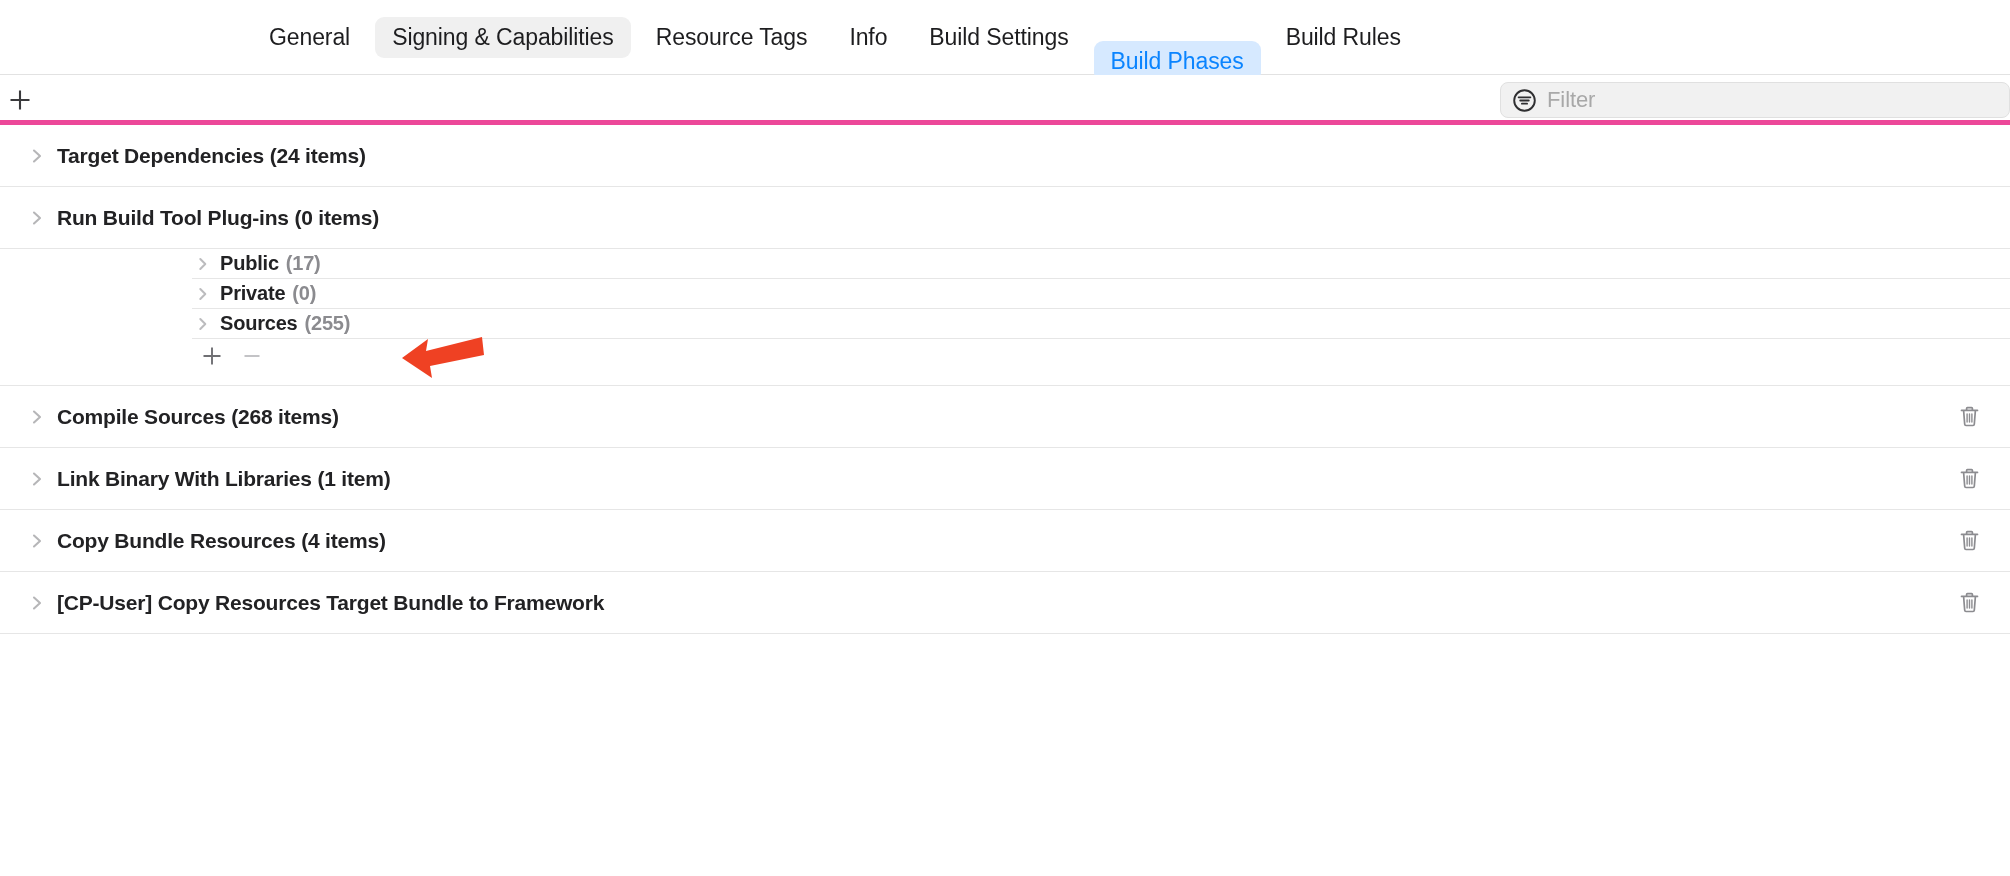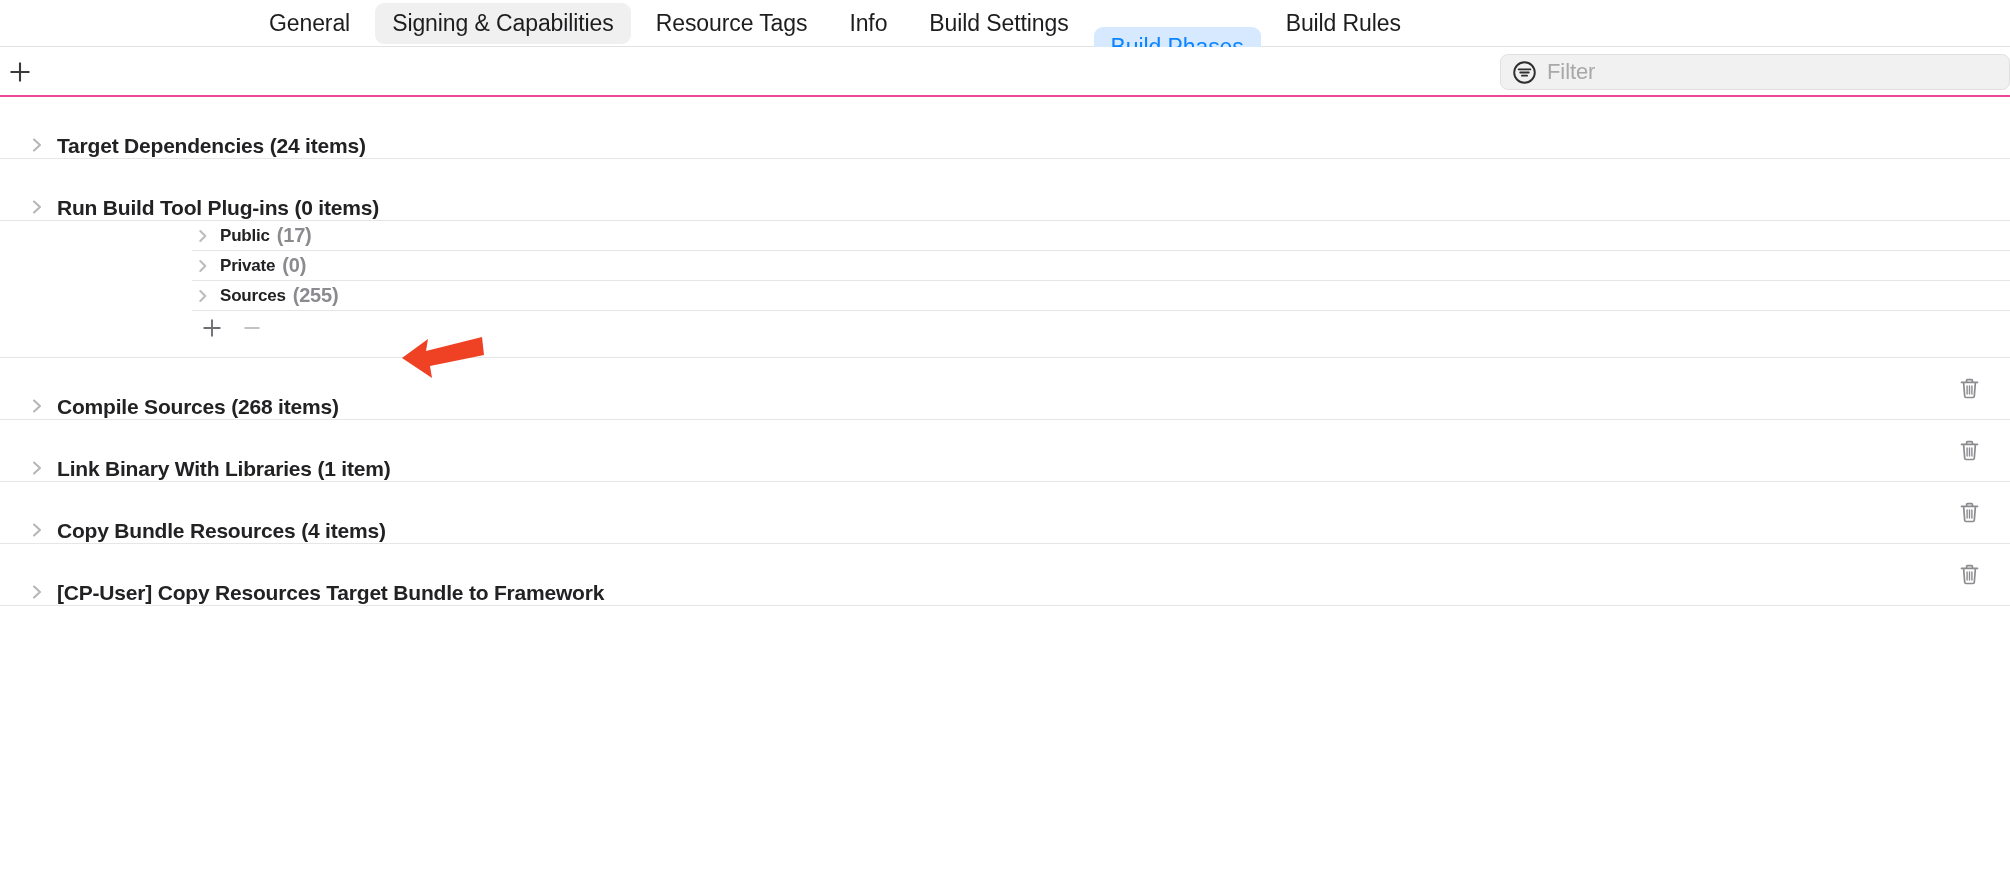--- a/index.html
+++ b/index.html
@@ -16,21 +16,21 @@
   #app {
     position: relative;
     width: 2010px;
     height: 876px;
     background: #ffffff;
   }
 
   
   .tabbar {
     position: relative;
-    height: 47px;
+    height: 75px;
     display: flex;
     align-items: center;
     justify-content: flex-start;
     padding-left: 252px;
     background: #ffffff;
     border-bottom: 1px solid #e2e2e2;
   }
 
   .tab {
     font-size: 23px;
@@ -52,21 +52,21 @@
   .tab.selected {
     background: #d6e9ff;
     color: #0a84ff;
     margin-top: 48px;
   }
 
   
   .toolbar {
     position: relative;
     height: 50px;
-    border-bottom: 2px solid #ec4899;
+    border-bottom: 5px solid #ec4899;
     background: #ffffff;
   }
 
   .add-phase-btn {
     position: absolute;
     left: 3px;
     top: 8px;
     width: 34px;
     height: 34px;
     display: flex;
@@ -106,21 +106,21 @@
   }
 
   .phase {
     position: relative;
     border-bottom: 1px solid #e6e6e6;
   }
 
   .phase-header {
     position: relative;
     display: flex;
-    align-items: flex-end;
+    align-items: center;
     height: 61px;
     padding-left: 24px;
     cursor: default;
   }
 
   .disclosure {
     flex: 0 0 auto;
     width: 26px;
     height: 26px;
     display: flex;
@@ -169,21 +169,21 @@
     flex: 0 0 auto;
     width: 22px;
     height: 22px;
     display: flex;
     align-items: center;
     justify-content: center;
   }
 
   .sub-label {
     margin-left: 6px;
-    font-size: 17px;
+    font-size: 20px;
     font-weight: bold;
     color: #222224;
     letter-spacing: -0.2px;
     text-align: right;
   }
 
   .sub-count {
     margin-left: 7px;
     font-size: 20px;
     font-weight: bold;

